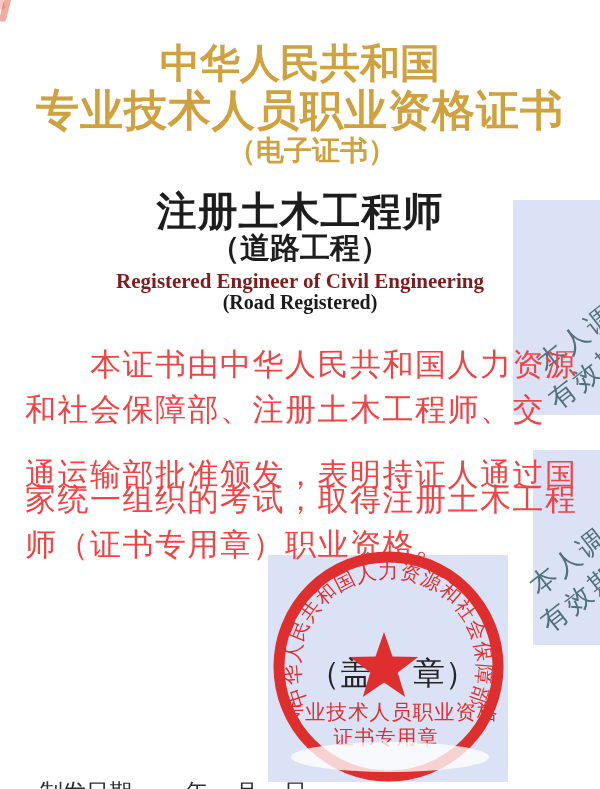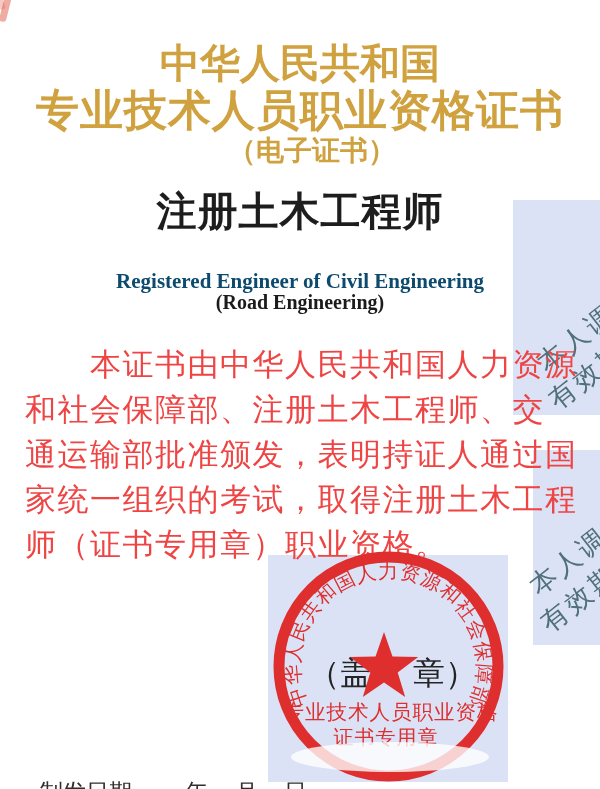--- a/index.html
+++ b/index.html
@@ -20,29 +20,29 @@
   
   .gold { color:#d0a23f; z-index:3; }
   .hdr-country { top:36px; font-size:40px; letter-spacing:0; }
   .hdr-title   { top:82px; font-size:43px; letter-spacing:1px; white-space:nowrap; }
   .hdr-sub     { top:132px; font-size:28px;margin-left:12px; }
 
   
   .dark { color:#1d1d1d; z-index:3; }
   .cert-name    { top:184px; font-size:40px; letter-spacing:1px; }
   .cert-spec    { top:228px; font-size:30px; }
-  .cert-name-en { top:269px; font-size:21px; color:#0c4a6e; }
+  .cert-name-en { top:269px; font-size:21px; color:#7f1d1d; }
   .cert-spec-en { top:291px; font-size:20px; color:#1b1b1b; }
 
   
   .body-line { position:absolute; left:25px; font-size:31px; letter-spacing:1.5px;
                color:#ef4444; white-space:nowrap; z-index:3; }
   .bl1 { top:344px; padding-left:65px; }
   .bl2 { top:389px; }
-  .bl3 { top:434px; }
+  .bl3 { top:454px; }
   .bl4 { top:479px;text-align:center; }
   .bl5 { top:524px; }
 
   
   .hl { position:absolute; background:#dbe2f6; z-index:1; }
   .hl1 { left:513px; top:200px; width:87px;  height:215px; }
   .hl2 { left:533px; top:450px; width:67px;  height:195px; }
   .hl3 { left:268px; top:555px; width:240px; height:227px; }
 
   
@@ -84,22 +84,23 @@
   <div class="wm wm2">
     <div class="l1">本人调用</div>
     <div class="l2">有效期</div>
   </div>
 
   <div class="abs center gold hdr-country">中华人民共和国</div>
   <div class="abs center gold hdr-title">专业技术人员职业资格证书</div>
   <div class="abs center gold hdr-sub">（电子证书）</div>
 
   <div class="abs center dark cert-name">注册土木工程师</div>
+  <div class="abs center dark cert-spec">（道路工程）</div>
   <div class="abs center cert-name-en">Registered Engineer of Civil Engineering</div>
-  <div class="abs center cert-spec-en">(Road Engineering)</div>
+  <div class="abs center cert-spec-en">(Road Registered)</div>
 
   <div class="body-line bl1">本证书由中华人民共和国人力资源</div>
   <div class="body-line bl2">和社会保障部、注册土木工程师、交</div>
   <div class="body-line bl3">通运输部批准颁发，表明持证人通过国</div>
   <div class="body-line bl4">家统一组织的考试，取得注册土木工程</div>
   <div class="body-line bl5">师（证书专用章）职业资格。</div>
 
   <div class="abs gai">（盖</div>
   <div class="abs zhang">章）</div>
 

